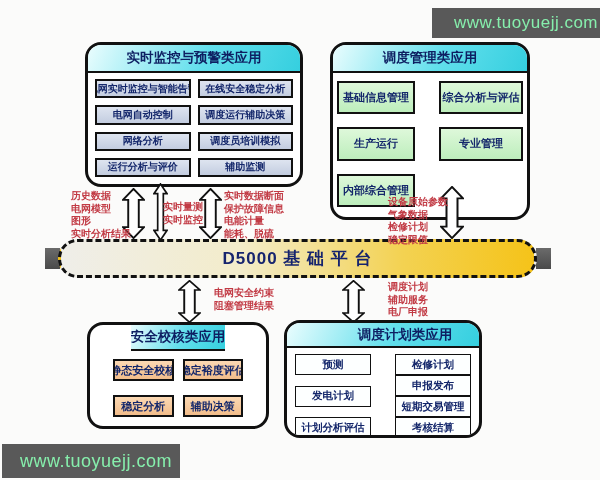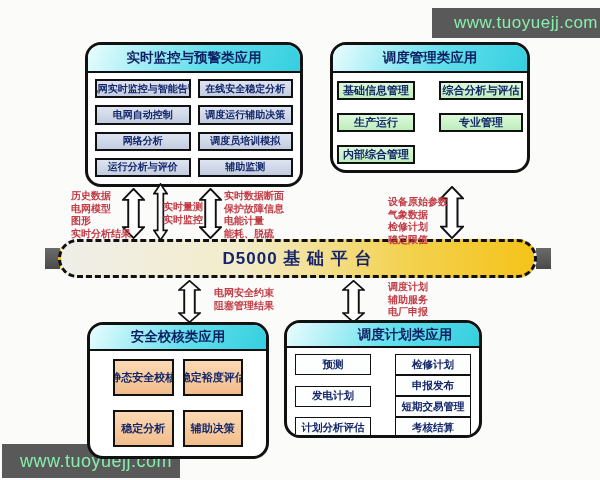--- a/index.html
+++ b/index.html
@@ -34,26 +34,26 @@
   .item-blue{background:linear-gradient(180deg,#dee4f0,#c3cde0);}
   .item-green{background:linear-gradient(180deg,#def8da,#bdeebc);}
   .item-orange{background:linear-gradient(180deg,#fbd9b4,#f2bd8b);}
   .item-white{background:#fdffff;}
 
   #box-realtime{left:85px;top:42px;width:218px;height:145px;}
   #box-realtime .hdr{height:26px;}
   #box-realtime .body{grid-template-columns:1fr 1fr;grid-auto-rows:1fr;gap:7px 7px;padding:6px 7px 7px;}
   #box-realtime .item{font-size:10px;}
 
-  #box-management{left:330px;top:42px;width:200px;height:131px;}
+  #box-management{left:330px;top:42px;width:200px;height:178px;}
   #box-management .hdr{height:26px;}
   #box-management .body{grid-template-columns:1fr 1.08fr;grid-auto-rows:1fr;gap:13px 24px;padding:8px 4px 10px;}
   #box-management .item{font-size:11px;}
 
-  #box-security{left:87px;top:322px;width:182px;height:137px;}
+  #box-security{left:87px;top:322px;width:182px;height:107px;align-items:center;}
   #box-security .hdr{height:24px;}
   #box-security .body{grid-template-columns:1fr 1fr;grid-auto-rows:1fr;gap:14px 9px;padding:8px 23px 9px;}
   #box-security .item{font-size:11px;}
 
   #box-planning{left:284px;top:320px;width:198px;height:118px;}
   #box-planning .hdr{height:23px;padding-left:44px;}
   #box-planning .body{display:flex;gap:24px;padding:6px 8px 8px;}
   #box-planning .col{flex:1;display:flex;flex-direction:column;justify-content:space-between;}
   #box-planning .item{font-size:10.5px;height:21px;border-width:1.8px;}
 

